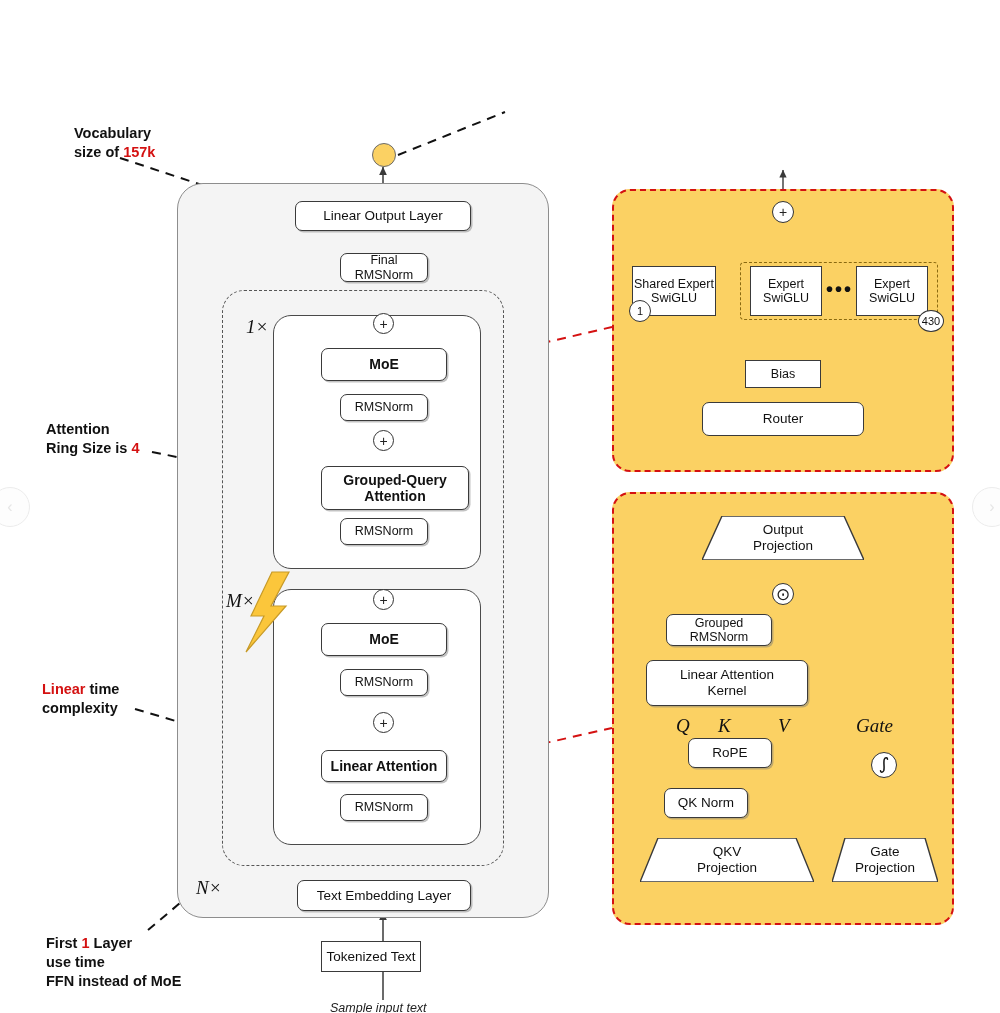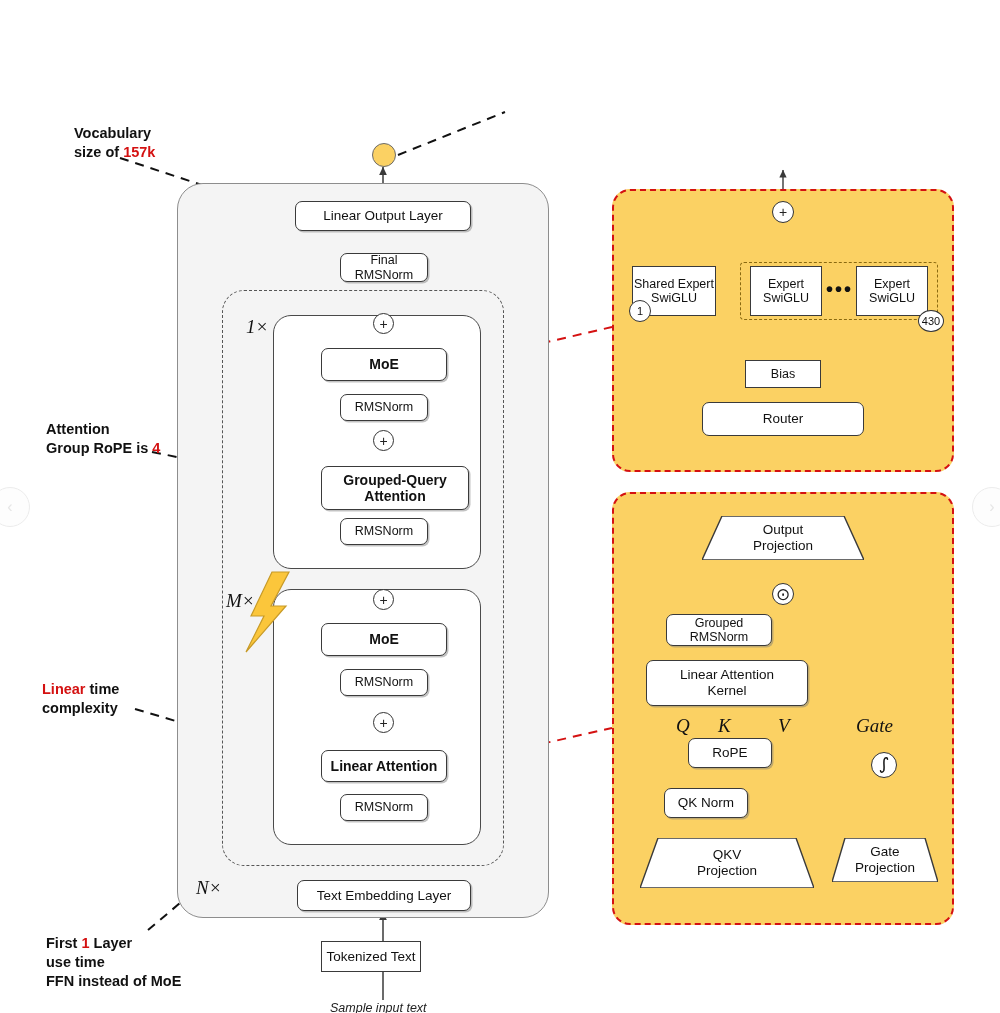--- a/index.html
+++ b/index.html
@@ -247,21 +247,21 @@
   </svg>
 
 
   <div class="ann" style="left:74px;top:124px;">
     <div>Vocabulary</div>
     <div><span>size of </span><span class="r">157k</span></div>
   </div>
 
   <div class="ann" style="left:46px;top:420px;">
     <div>Attention</div>
-    <div><span>Group RoPE is </span><span class="r">4</span></div>
+    <div><span>Ring Size is </span><span class="r">4</span></div>
   </div>
 
   <div class="ann" style="left:42px;top:680px;">
     <div><span class="r">Linear</span><span> time</span></div>
     <div>complexity</div>
   </div>
 
   <div class="ann" style="left:46px;top:934px;">
     <div><span>First </span><span class="r">1</span><span> Layer</span></div>
     <div>use time</div>
@@ -409,21 +409,21 @@
   <div class="node shadow" style="left:664px;top:788px;width:84px;height:30px;">
       <span>QK Norm</span>
     </div>
 
   <div class="opnode" style="left:871px;top:752px;width:26px;height:26px;">
     <svg width="18" height="18" viewBox="0 0 18 18">
       <path d="M12.5,3.2 C12.5,1.6 10.2,1.2 9.3,3.2 C8.2,5.8 9.8,12.2 8.7,14.8 C7.8,16.8 5.5,16.4 5.5,14.8" fill="none" stroke="#111" stroke-width="1.5" stroke-linecap="round"></path>
     </svg>
   </div>
 
-  <div class="trap" style="left:640px;top:838px;width:174px;height:50px;flex-direction:column;">
+  <div class="trap" style="left:640px;top:838px;width:174px;height:44px;flex-direction:column;">
     <svg class="tshape" viewBox="0 0 174 44" preserveAspectRatio="none">
       <polygon points="18,0 156,0 174,44 0,44" fill="#ffffff" stroke="#3a3a3a" stroke-width="1.4"></polygon>
     </svg>
     <span class="tlabel">QKV</span>
     <span class="tlabel">Projection</span>
   </div>
 
   <div class="trap" style="left:832px;top:838px;width:106px;height:44px;flex-direction:column;">
     <svg class="tshape" viewBox="0 0 106 44" preserveAspectRatio="none">
       <polygon points="13,0 93,0 106,44 0,44" fill="#ffffff" stroke="#3a3a3a" stroke-width="1.4"></polygon>

